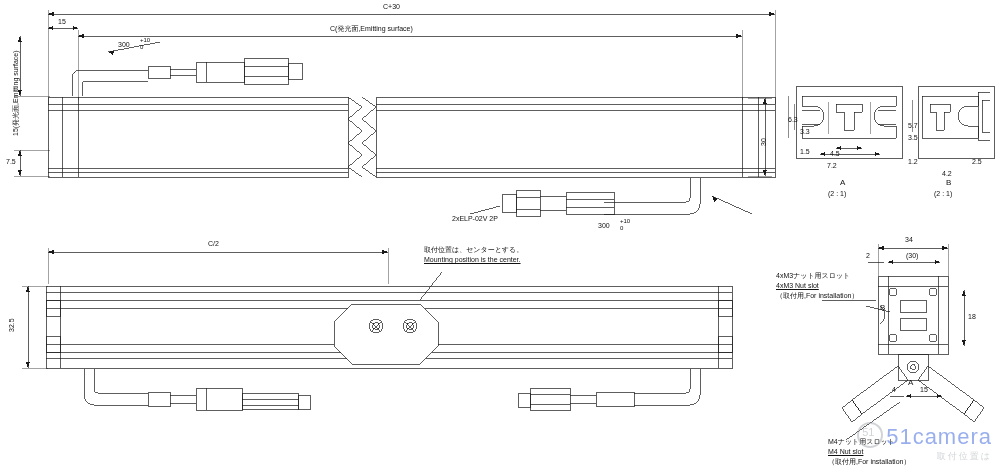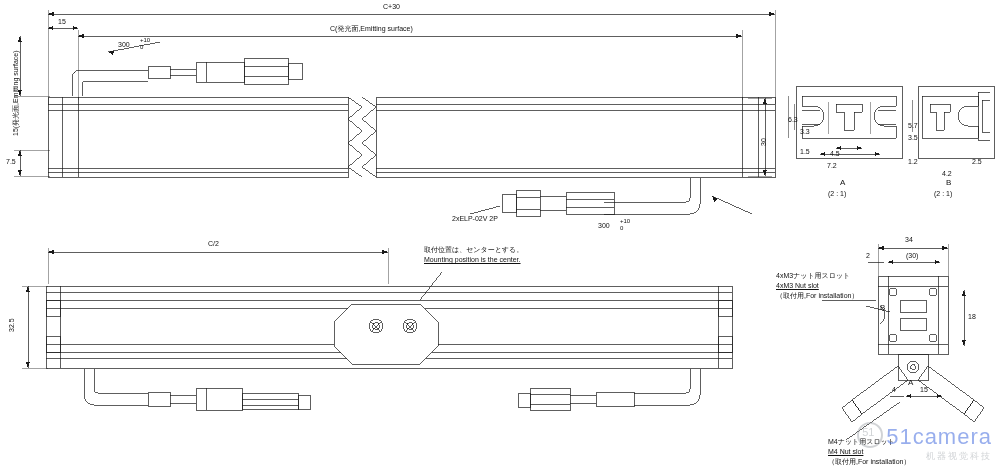--- a/index.html
+++ b/index.html
@@ -304,16 +304,16 @@
   <div class="lbl" style="left:776px;top:272px;">4xM3ナット用スロット</div>
   <div class="lbl" style="left:776px;top:282px;text-decoration:underline;">4xM3 Nut slot</div>
   <div class="lbl" style="left:776px;top:292px;">（取付用,For installation）</div>
 
   <div class="lbl" style="left:828px;top:438px;">M4ナット用スロット</div>
   <div class="lbl" style="left:828px;top:448px;text-decoration:underline;">M4 Nut slot</div>
   <div class="lbl" style="left:828px;top:458px;">（取付用,For installation）</div>
 
   <div class="wm">
     <div><span class="wm-circle"></span><span class="wm-text">51camera</span></div>
-    <div class="wm-sub">机器视觉科技</div>
+    <div class="wm-sub">取付位置は</div>
   </div>
 
 </div>
 
 </body></html>

